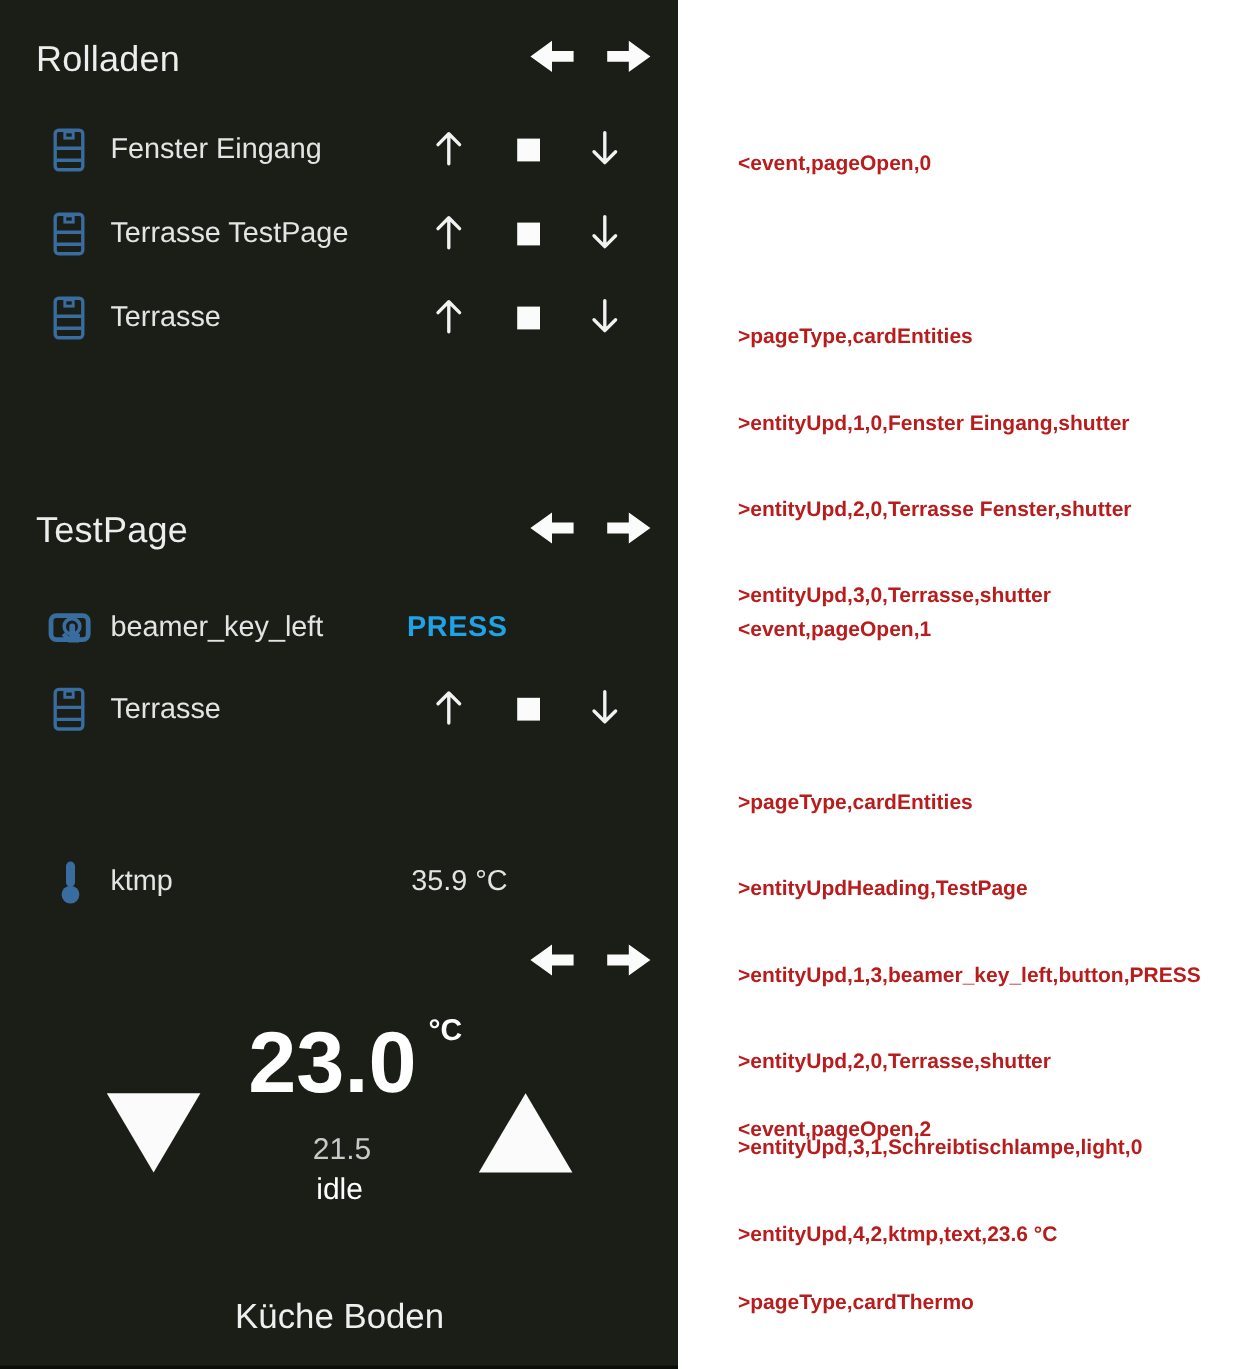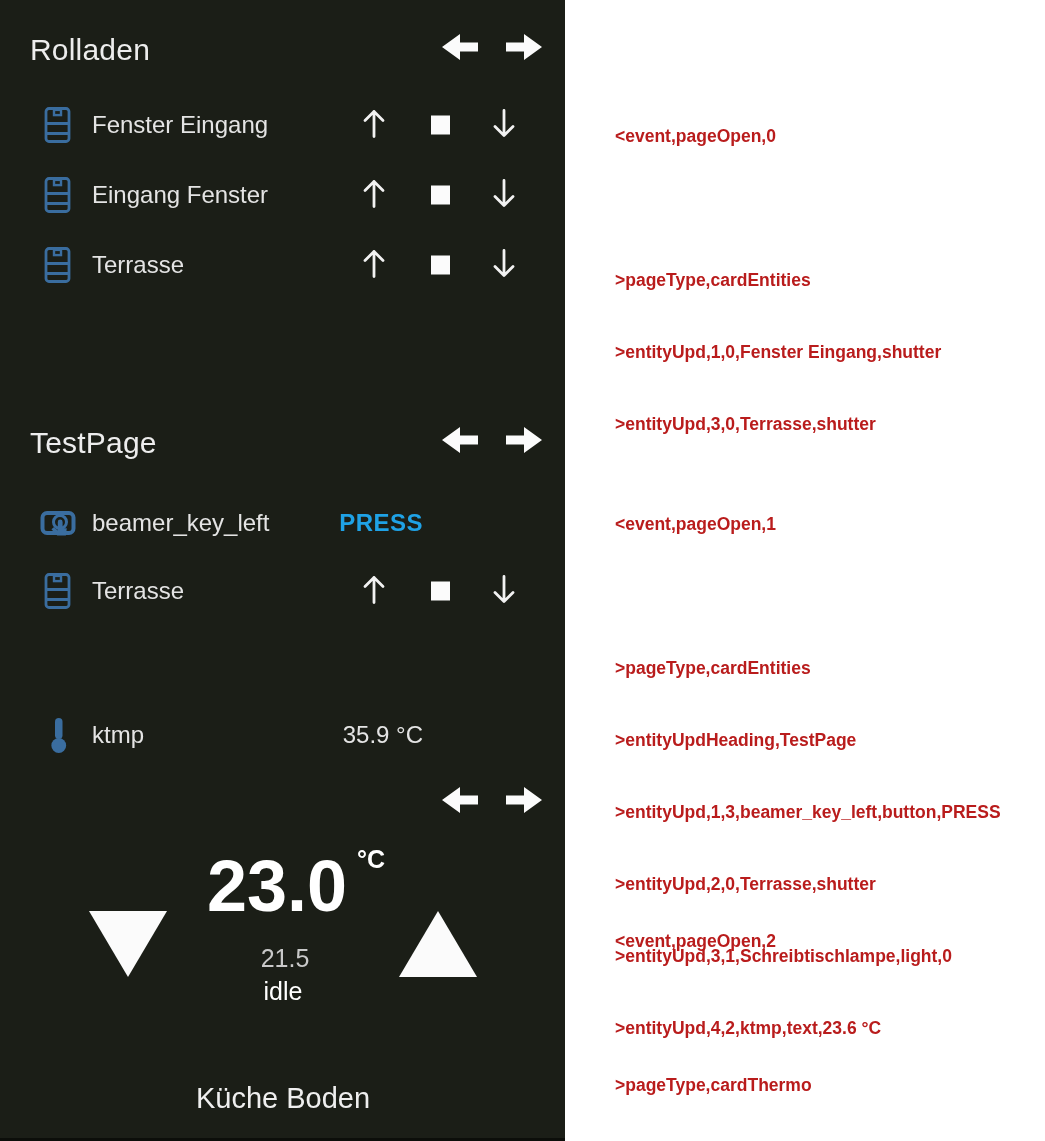--- a/index.html
+++ b/index.html
@@ -142,21 +142,21 @@
       <span class="ent-icon">
           <svg width="27" height="37" viewBox="0 0 27 37">
             <g stroke="#3a6d9f" stroke-width="2.8" fill="none">
               <rect x="2" y="2" width="23" height="33" rx="3"></rect>
               <rect x="10" y="3.4" width="7" height="5.2" stroke-width="2.4"></rect>
               <line x1="3" y1="17" x2="24" y2="17"></line>
               <line x1="3" y1="27" x2="24" y2="27"></line>
             </g>
           </svg>
         </span>
-      <span class="ent-label">Eingang Fenster</span>
+      <span class="ent-label">Terrasse TestPage</span>
       <button class="ctl ctl-up">
           <span><svg width="28" height="32" viewBox="0 0 28 32" fill="none" stroke="#f2f2f2" stroke-width="2.8" stroke-linecap="round" stroke-linejoin="round">
               <path d="M14 29 V4 M5 13 L14 4 L23 13"></path>
             </svg></span>
         </button>
       <button class="ctl ctl-stop">
           <span class="stop-sq"></span>
         </button>
       <button class="ctl ctl-down">
           <span><svg width="28" height="32" viewBox="0 0 28 32" fill="none" stroke="#f2f2f2" stroke-width="2.8" stroke-linecap="round" stroke-linejoin="round">
@@ -288,20 +288,21 @@
     <div class="state">idle</div>
     <div class="thermo-title">Küche Boden</div>
   </div>
 </div>
 
 <div class="log-block" style="top:76px">
   <div class="log-line">&lt;event,pageOpen,0</div>
   <div class="log-line"></div>
   <div class="log-line">&gt;pageType,cardEntities</div>
   <div class="log-line">&gt;entityUpd,1,0,Fenster Eingang,shutter</div>
+  <div class="log-line">&gt;entityUpd,2,0,Terrasse Fenster,shutter</div>
   <div class="log-line">&gt;entityUpd,3,0,Terrasse,shutter</div>
 </div>
 
 <div class="log-block" style="top:464px">
   <div class="log-line">&lt;event,pageOpen,1</div>
   <div class="log-line"></div>
   <div class="log-line">&gt;pageType,cardEntities</div>
   <div class="log-line">&gt;entityUpdHeading,TestPage</div>
   <div class="log-line">&gt;entityUpd,1,3,beamer_key_left,button,PRESS</div>
   <div class="log-line">&gt;entityUpd,2,0,Terrasse,shutter</div>

